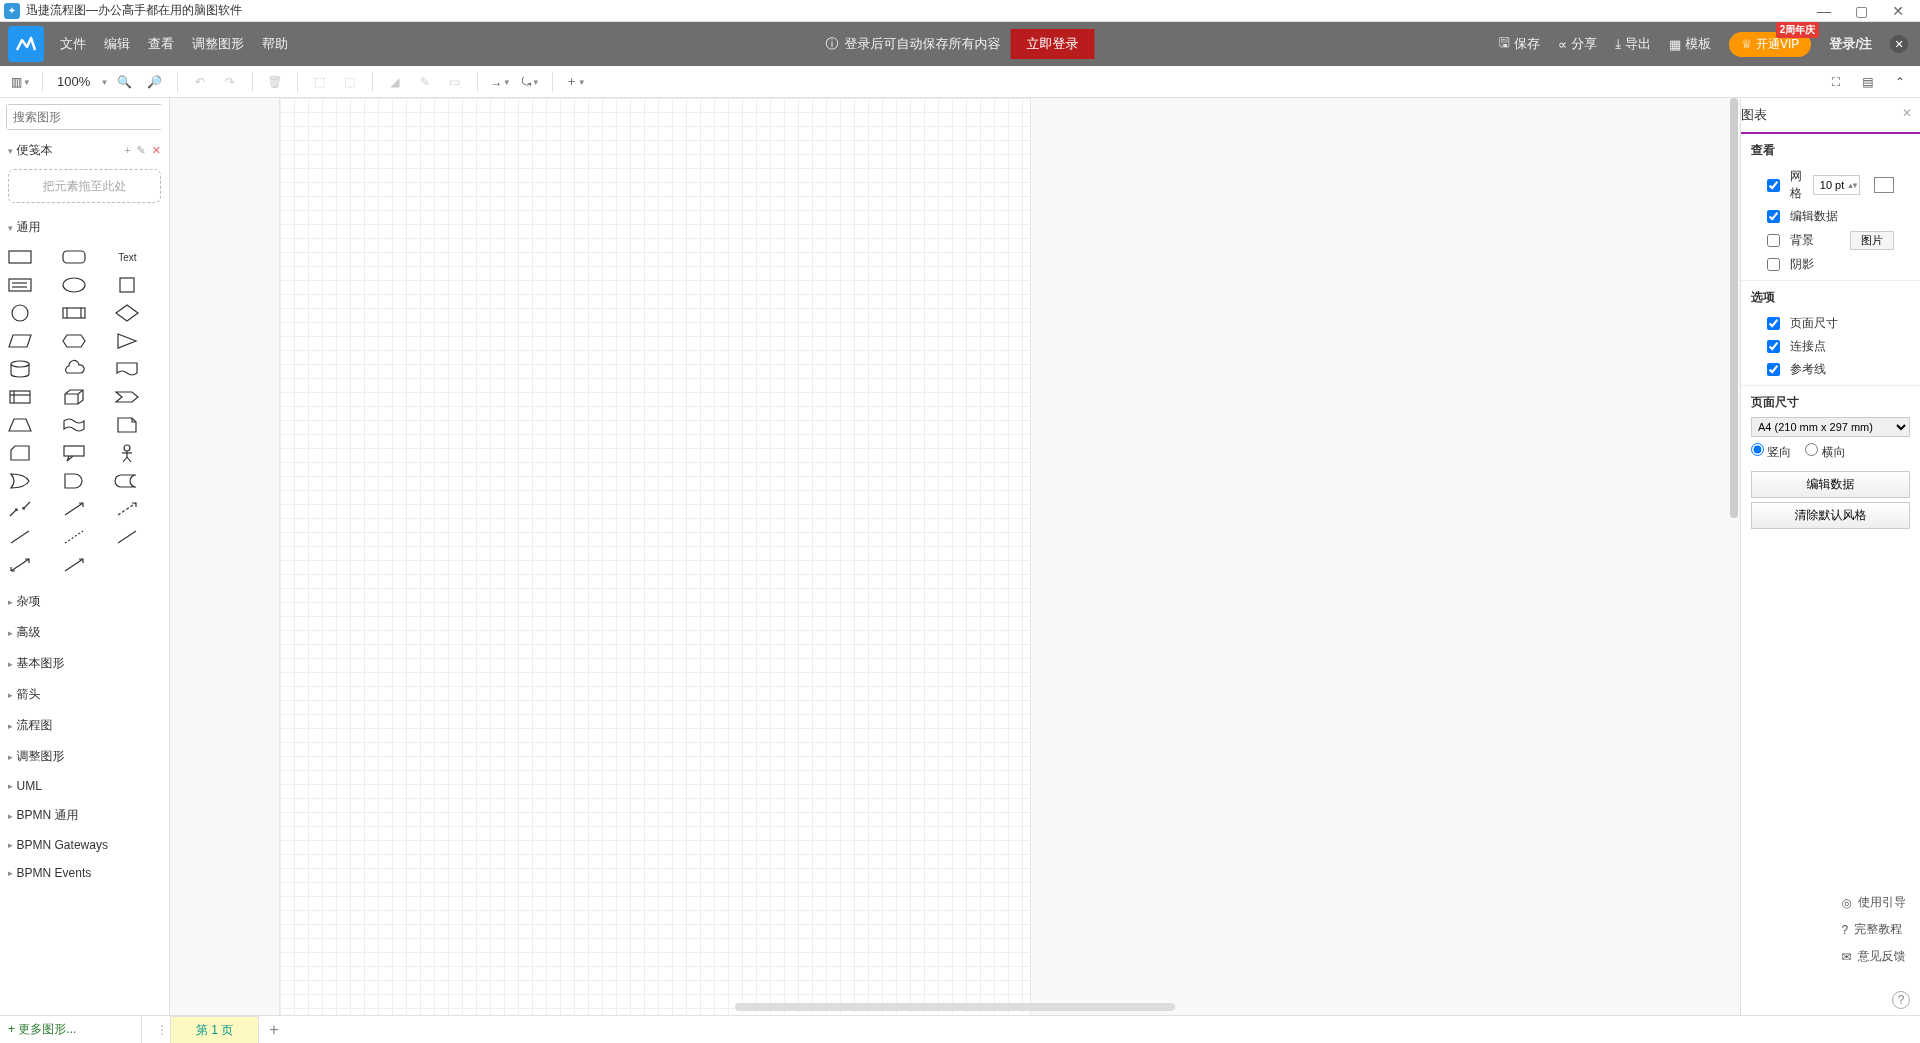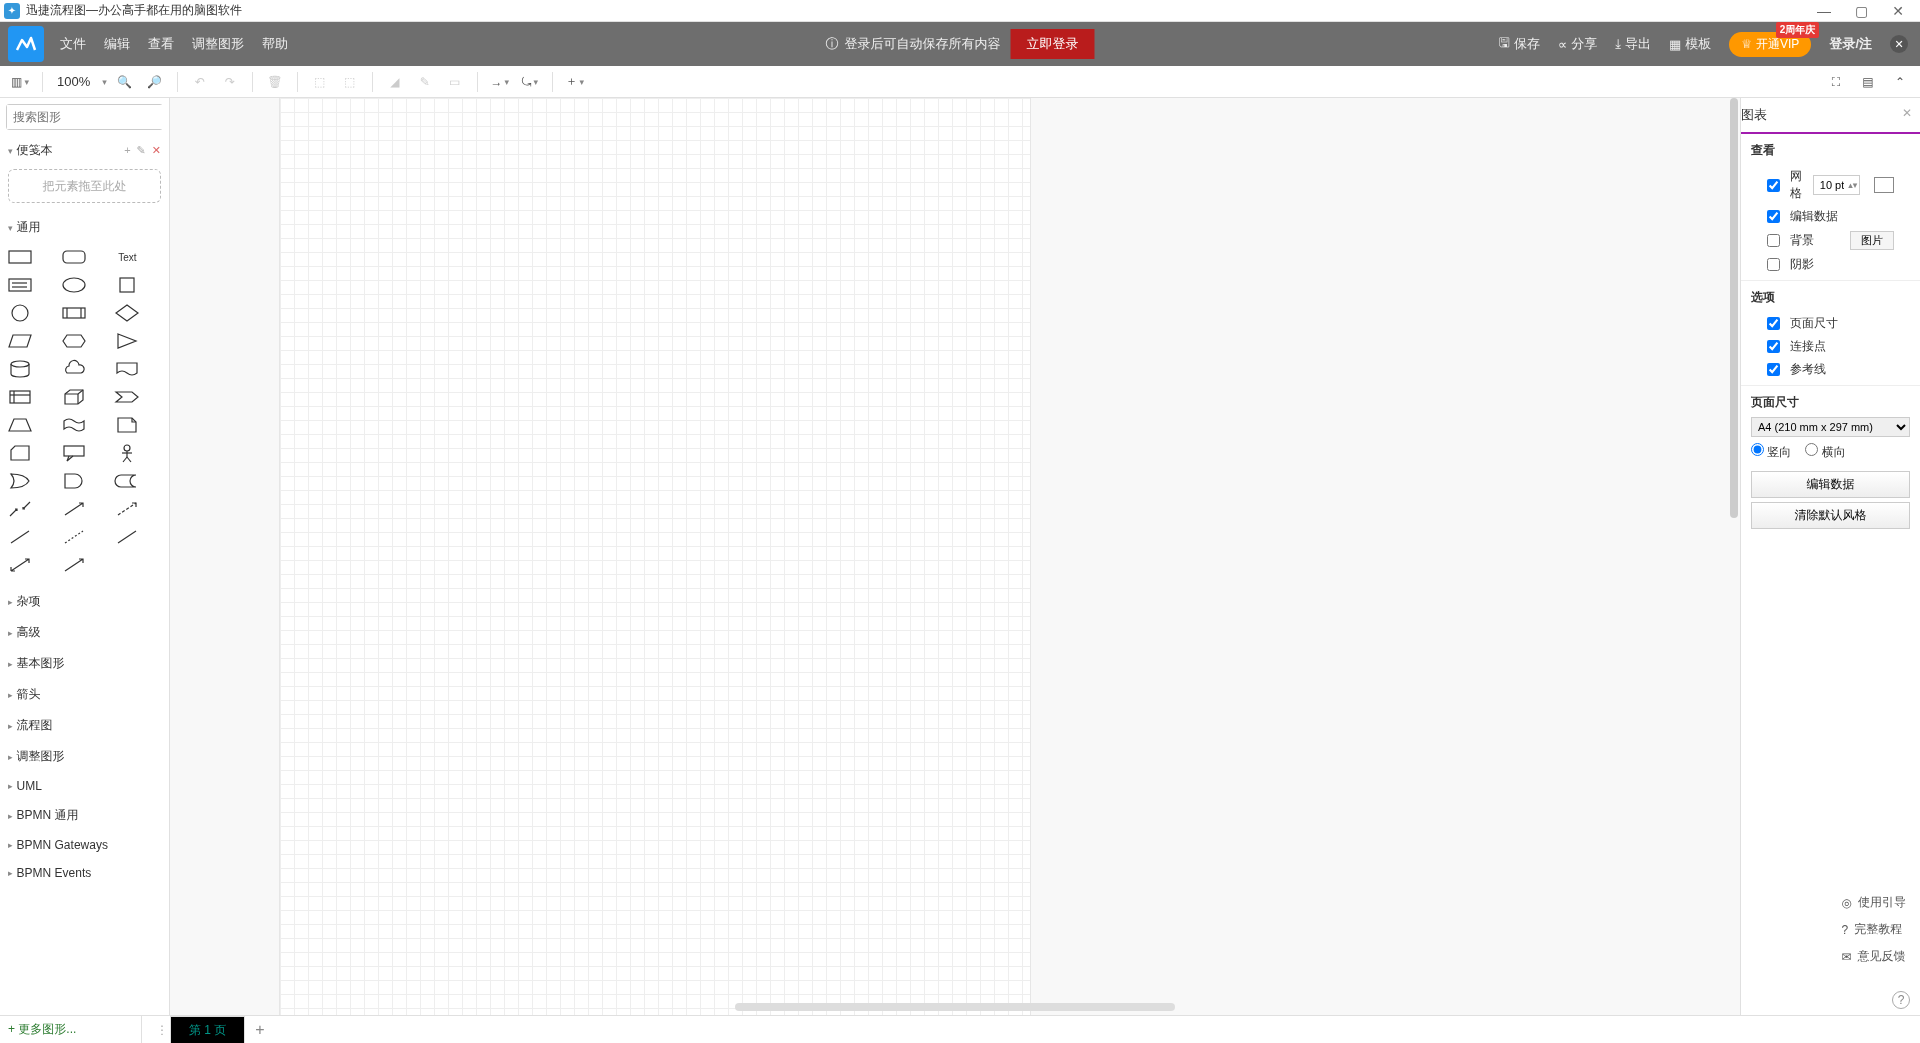--- a/index.html
+++ b/index.html
@@ -85,21 +85,21 @@
 .float-help { position: absolute; right: 14px; bottom: 50px; display: flex; flex-direction: column; gap: 10px; }
 .float-help .fh-item { display: flex; align-items: center; gap: 6px; font-size: 12px; color: #555; cursor: pointer; }
 .help-q { position: absolute; right: 10px; bottom: 6px; width: 18px; height: 18px; border: 1px solid #aaa; border-radius: 50%; display: flex; align-items: center; justify-content: center; font-size: 12px; color: #888; }
 
 
 .bottom-left { width: 142px; height: 28px; background: #fff; border-top: 1px solid #e0e0e0; border-right: 1px solid #e0e0e0; display: flex; align-items: center; padding: 0 8px; }
 .more-shapes { color: #2e7d32; font-size: 12px; cursor: pointer; }
 .bottom-bar { flex: 1; height: 28px; background: #fff; border-top: 1px solid #e0e0e0; display: flex; align-items: center; }
 .page-tabs { display: flex; align-items: center; gap: 0; margin-left: 12px; }
 .page-handle { width: 16px; display: flex; align-items: center; justify-content: center; color: #aaa; cursor: pointer; }
-.page-tab { padding: 5px 18px; border: 1px solid #e0e0e0; border-bottom: none; font-size: 12px; color: #009688; background: #000000; cursor: pointer; }
+.page-tab { padding: 5px 25px; border: 1px solid #e0e0e0; border-bottom: none; font-size: 12px; color: #009688; background: #fef9c3; cursor: pointer; }
 .add-page { margin-left: 10px; font-size: 16px; color: #888; cursor: pointer; }
 .footer-wrap { display: flex; }
 </style>
 </head>
 <body>
 
 <div class="titlebar">
   <span class="app-icon">✦</span>
   <span class="title">迅捷流程图—办公高手都在用的脑图软件</span>
   <div class="win-controls">

